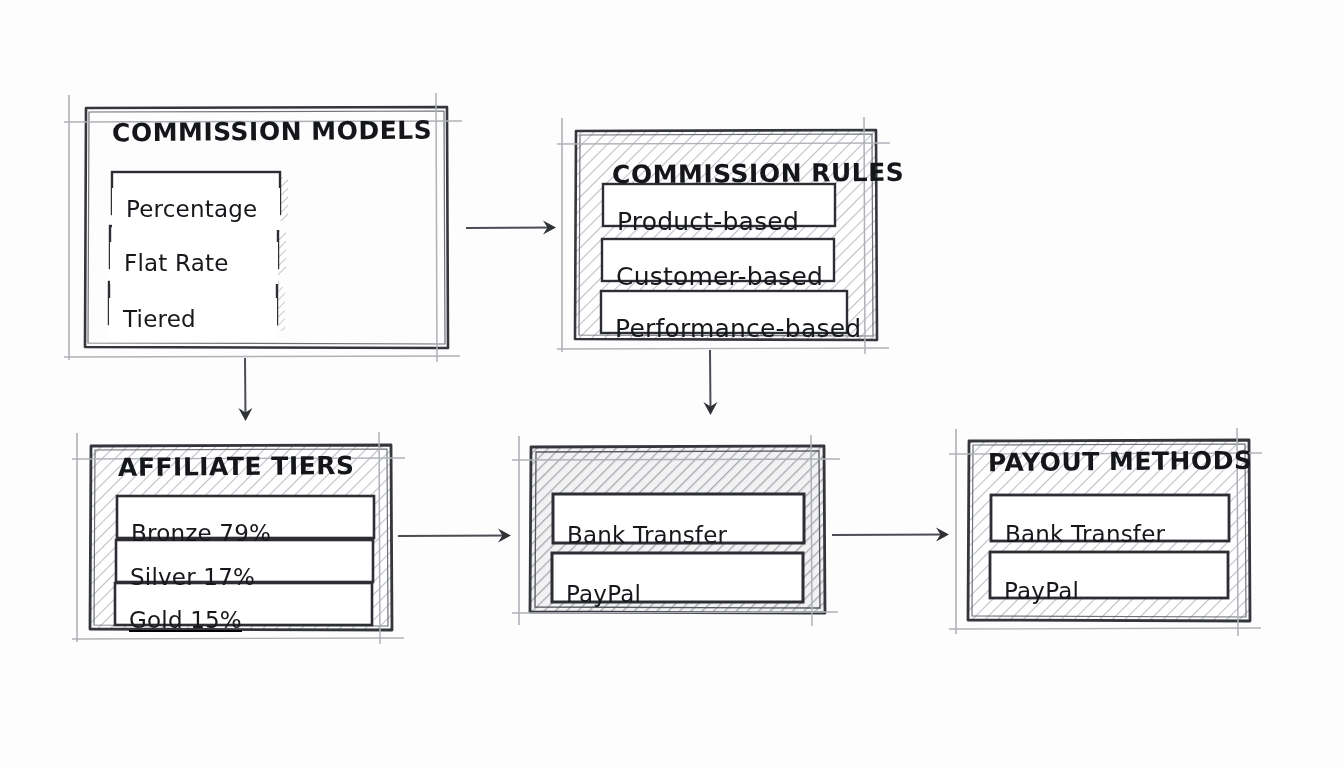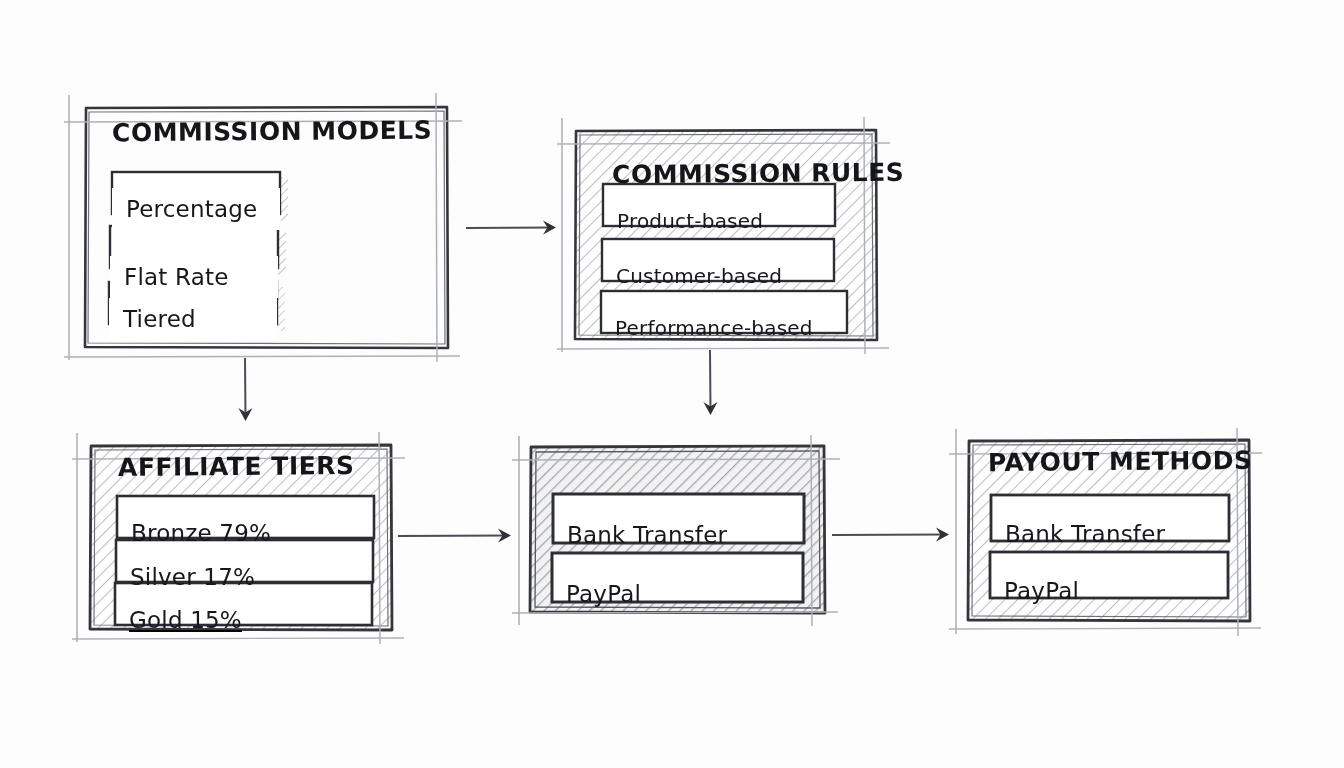--- a/index.html
+++ b/index.html
@@ -52,21 +52,21 @@
   }
   .item-label {
     font-family: "DejaVu Sans", sans-serif;
     font-size: 23px;
     color: #17181c;
     white-space: nowrap;
     padding-left: 14px;
     letter-spacing: 0.2px;
   }
   .item-label.small {
-    font-size: 20px;
+    font-size: 25px;
   }
 </style>
 </head>
 <body>
 
 <div id="canvas">
 
   <svg class="layer" viewBox="0 0 1344 768">
     <defs>
       <pattern id="hatchLight" width="9" height="9" patternTransform="rotate(45)" patternUnits="userSpaceOnUse">
@@ -183,21 +183,21 @@
       <rect x="990" y="552" width="238" height="46" fill="#ffffff" stroke="#2c2e33" stroke-width="2.8"></rect>
     </g>
   </svg>
 
   <div class="group-box" style="left:85px; top:107px; width:363px; height:241px;">
     <div class="group-title" style="left:27px; top:10px;">COMMISSION MODELS</div>
   </div>
   <div class="item-chip" style="left:112px; top:172px; width:168px; height:42px;">
     <span class="item-label">Percentage</span>
   </div>
-  <div class="item-chip" style="left:110px; top:240px; width:168px; height:42px;">
+  <div class="item-chip" style="left:110px; top:226px; width:168px; height:42px;">
     <span class="item-label">Flat Rate</span>
   </div>
   <div class="item-chip" style="left:109px; top:282px; width:168px; height:42px;">
     <span class="item-label">Tiered</span>
   </div>
 
   <div class="group-box" style="left:595px; top:130px; width:302px; height:210px;margin-top:23px;">
     <div class="group-title" style="left:17px; top:6px;">COMMISSION RULES</div>
   </div>
   <div class="item-chip" style="left:603px; top:184px; width:232px; height:42px; background:transparent;">

